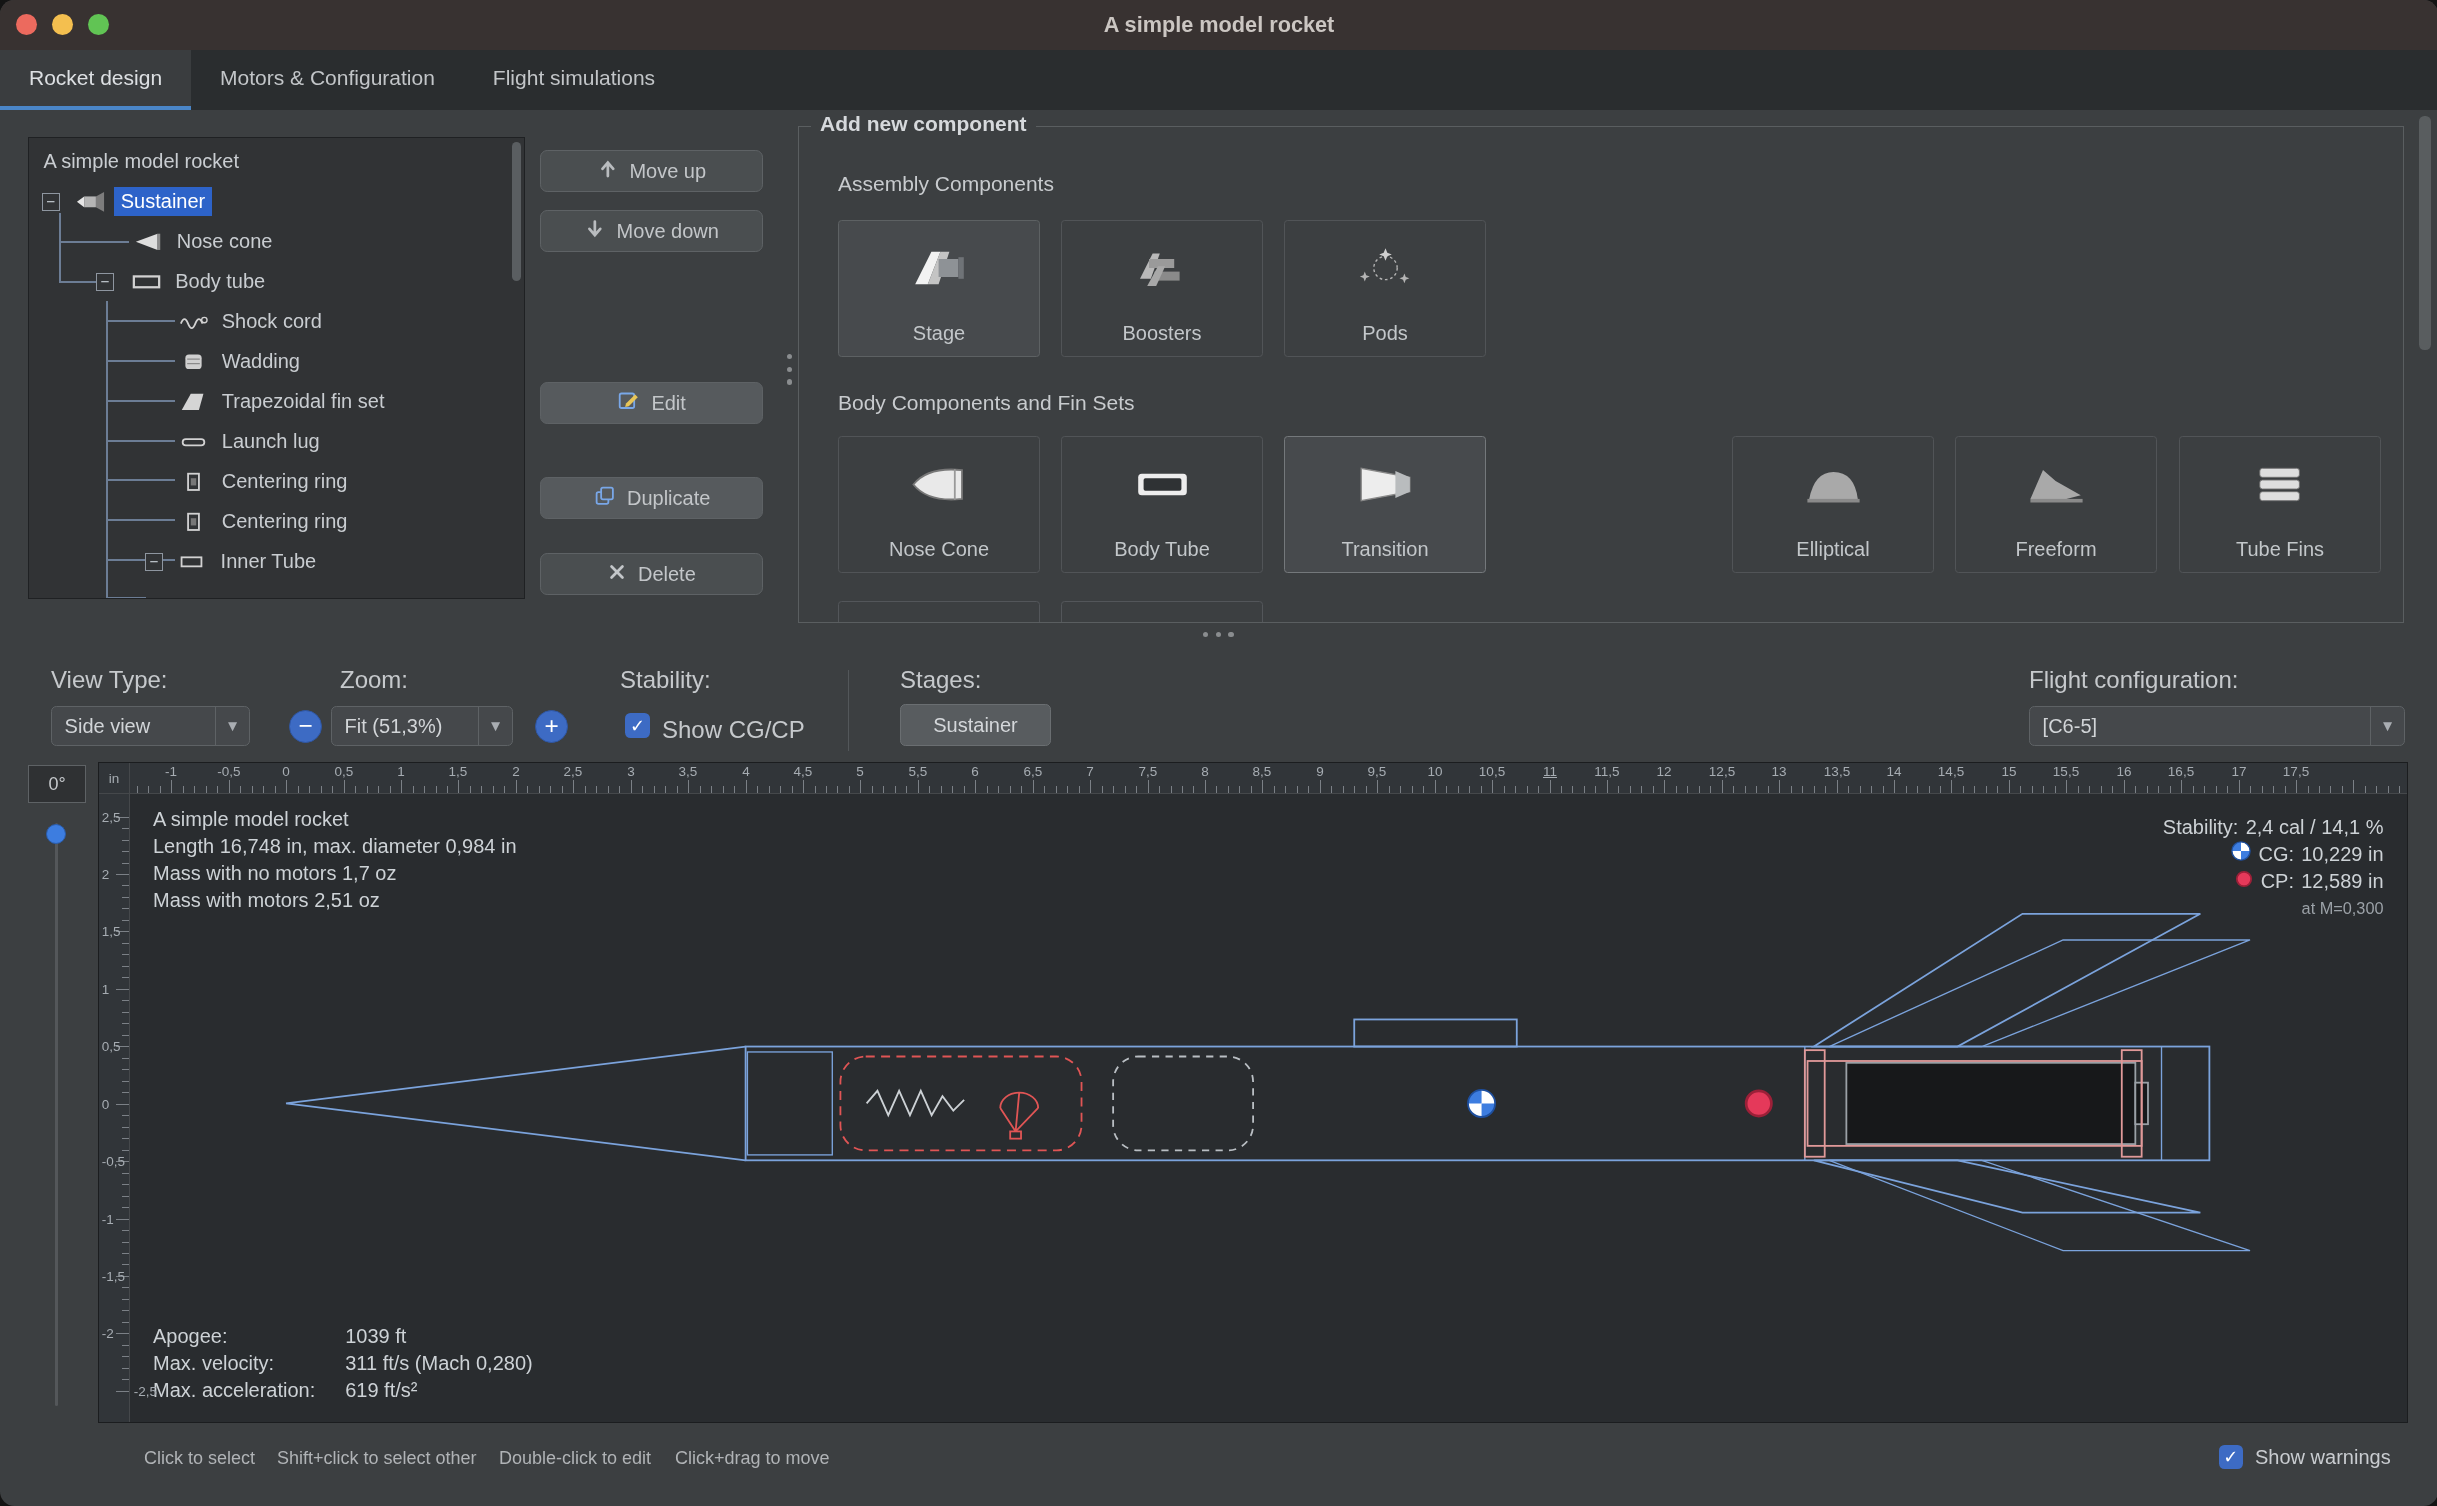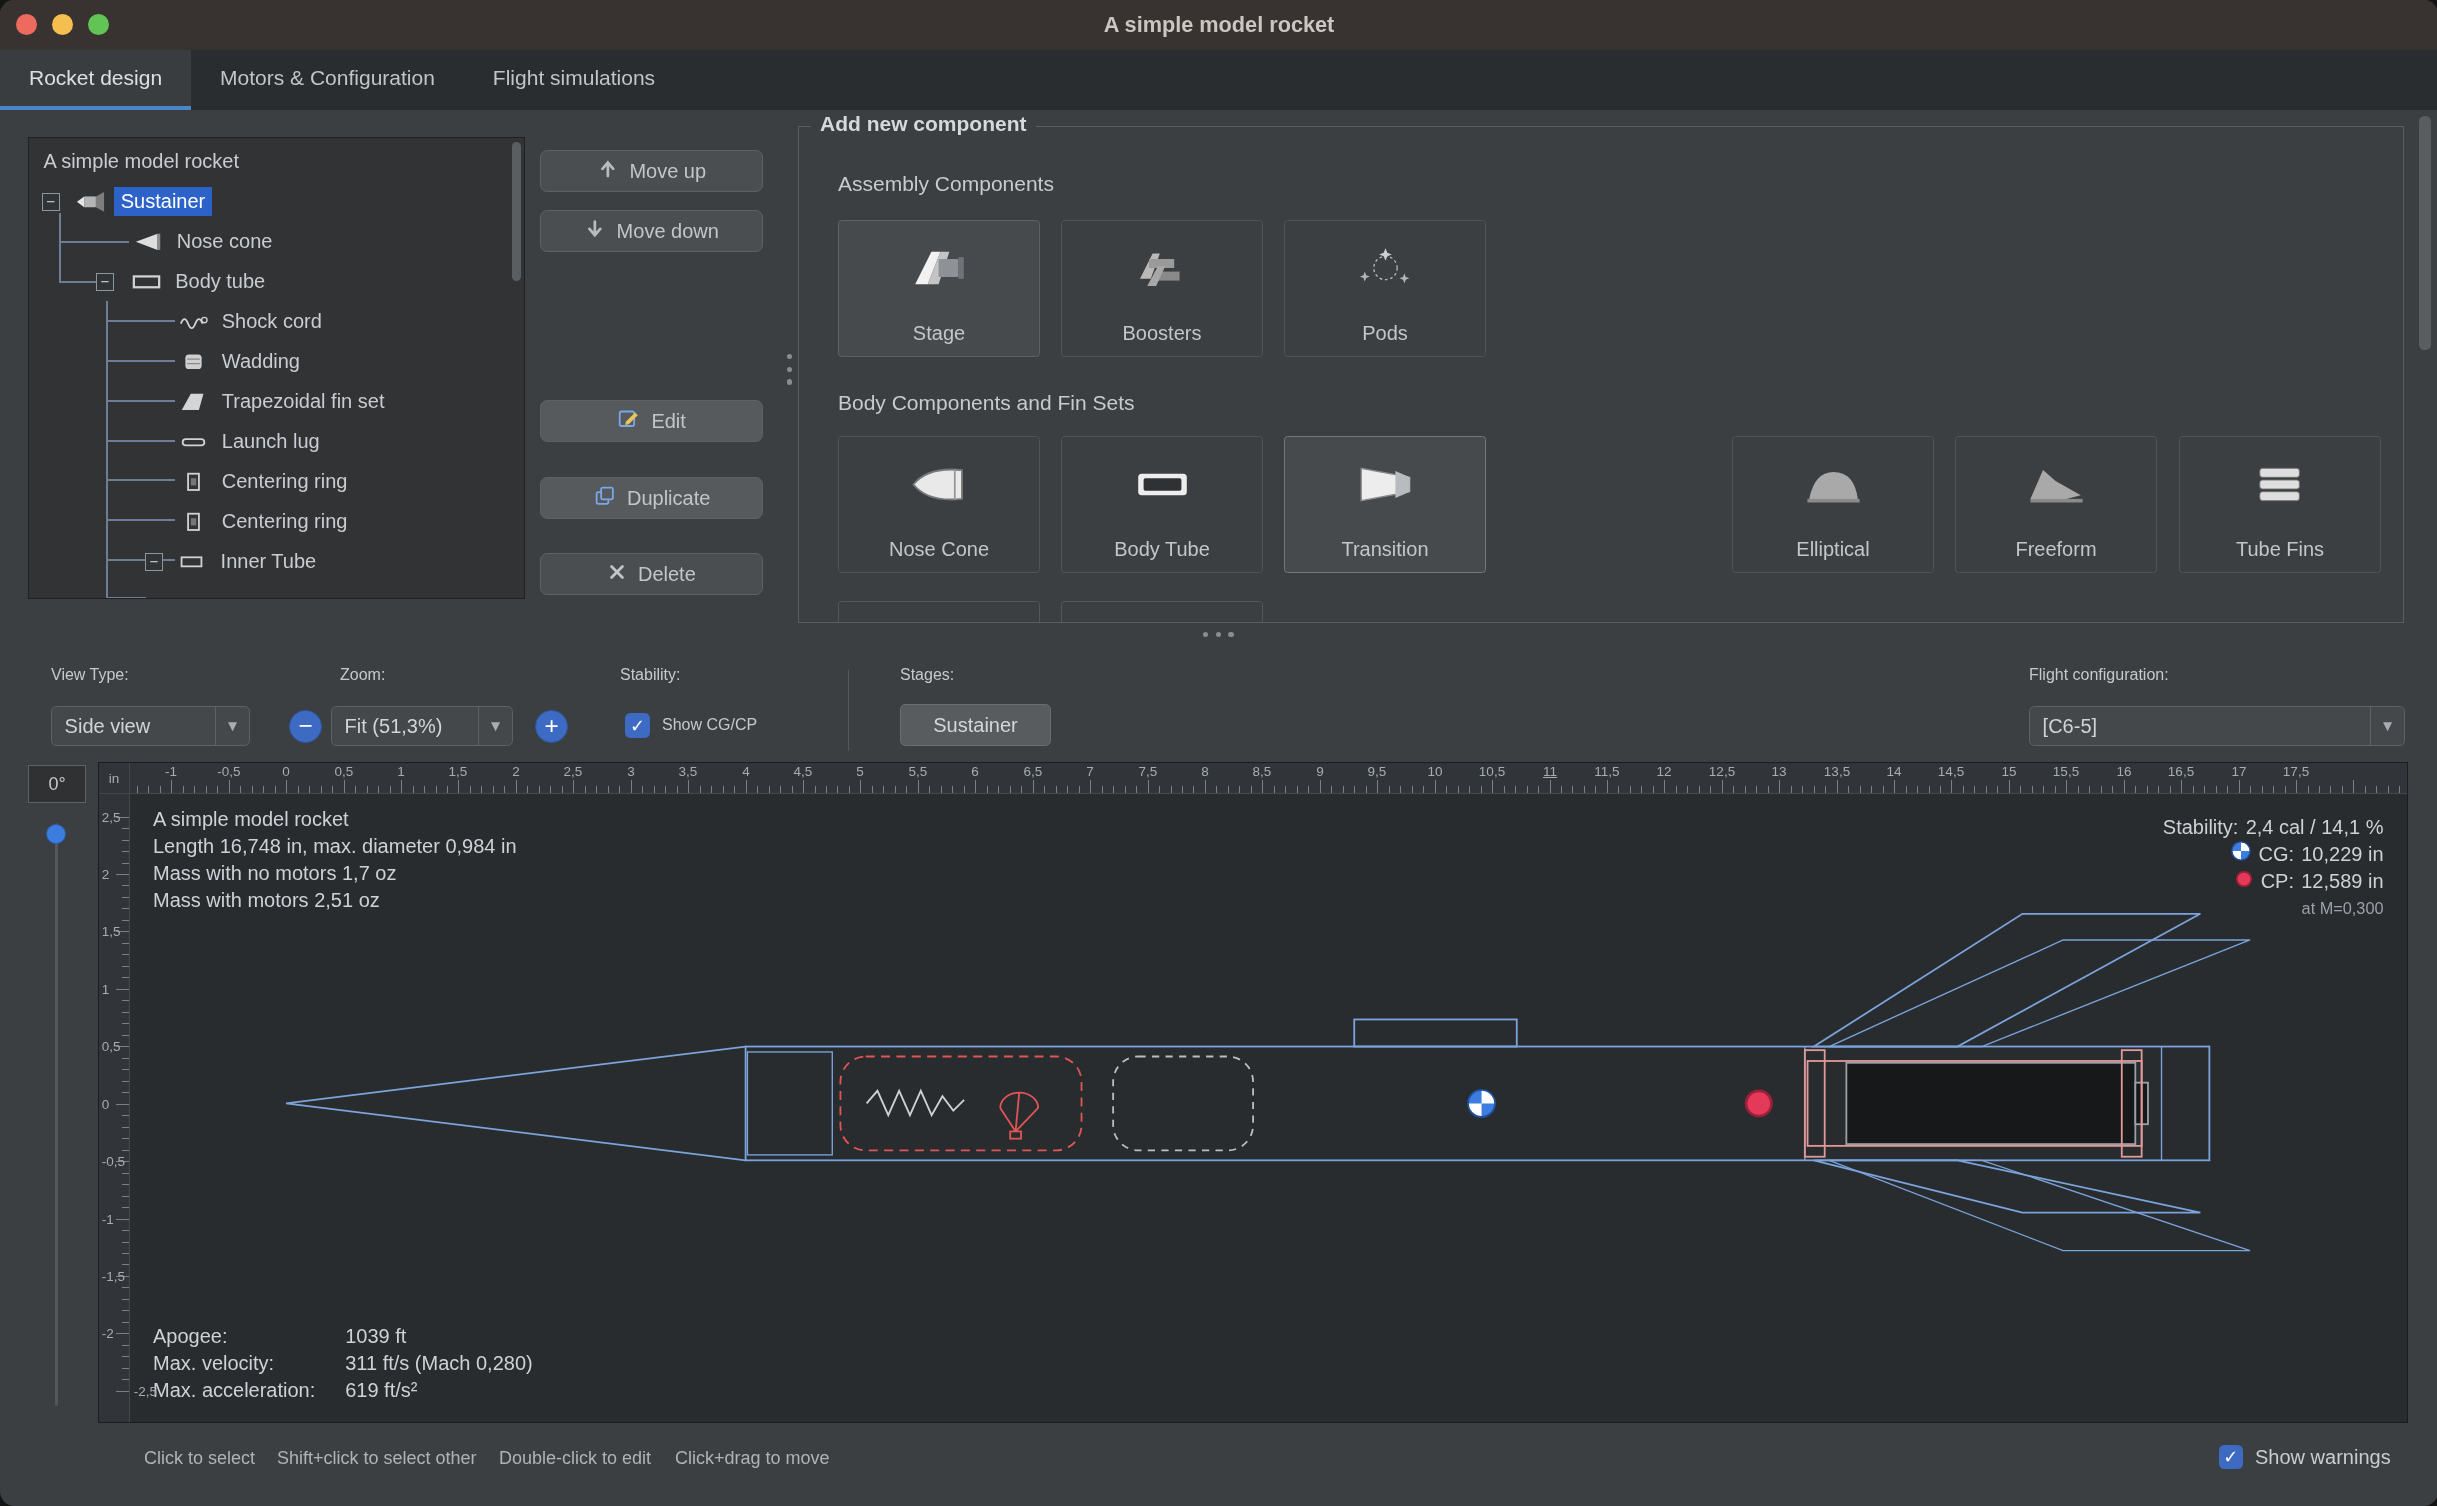--- a/index.html
+++ b/index.html
@@ -45,21 +45,21 @@
   .compbtn.selected{background:#474a4d;border-color:#5d6163;}
   .compbtn.hover{background:#474a4d;border-color:#74787b;}
   .compbtn.partial{height:54px;border-color:#53565a;}
 
   .vgrip{position:absolute;left:787px;top:354px;display:flex;flex-direction:column;gap:7.2px;}
   .vgrip i,.hgrip i{width:5.4px;height:5.4px;border-radius:50%;background:#8a8d8f;display:block;}
   .hgrip{position:absolute;left:1203px;top:632px;display:flex;gap:7.2px;}
   .winscroll{position:absolute;right:7.2px;top:116px;width:11.7px;height:234px;background:#595d5f;border-radius:5.4px;}
 
   
-  .tlab{position:absolute;top:666px;font-size:16px;color:#c6c9cc;}
+  .tlab{position:absolute;top:666px;font-size:24px;color:#c6c9cc;}
   .dd{position:absolute;top:706px;height:40px;background:#45484b;border:0.9px solid #5e6265;border-radius:5.4px;display:flex;align-items:stretch;}
   .dd .val{padding:0 12.6px;font-size:20px;color:#d2d5d8;flex:1;white-space:nowrap;display:flex;align-items:center;}
   .dd .chev{width:34px;border-left:0.9px solid #5e6265;display:flex;align-items:center;justify-content:center;color:#a9adb2;font-size:15.3px;}
   .zbtn{position:absolute;top:710px;width:33px;height:33px;border-radius:50%;background:#3d6bc4;border:0.9px solid #2f57a5;color:#fff;font-size:24.4px;line-height:30px;text-align:center;}
   .cb{width:25px;height:25px;border-radius:5.4px;background:#3d6bc4;display:inline-flex;align-items:center;justify-content:center;color:#fff;font-size:18px;flex:none;}
   .toggle{position:absolute;left:900px;top:704px;width:151px;height:42px;background:#585c5f;border:0.9px solid #6a6e71;border-radius:5.4px;color:#d4d7da;font-size:20px;display:flex;align-items:center;justify-content:center;}
   .vsep{position:absolute;left:848px;top:670px;width:0.9px;height:81px;background:#53575a;}
 
   
   .rotbox{position:absolute;left:28px;top:765px;width:58px;height:38px;background:#2f3133;border:0.9px solid #5e6265;color:#c6c9cc;font-size:18px;display:flex;align-items:center;justify-content:center;}
@@ -215,21 +215,21 @@
           <path d="M12 20 V6 M6 12 L12 5 L18 12"></path>
         </svg></span>
     <span>Move up</span>
   </div>
   <div class="abtn" style="top:210px">
     <span><svg width="21.7" height="21.7" viewBox="0 0 24 24" fill="none" stroke="#b9bcbf" stroke-width="3" stroke-linecap="round">
           <path d="M12 4 V18 M6 12 L12 19 L18 12"></path>
         </svg></span>
     <span>Move down</span>
   </div>
-  <div class="abtn lit" style="top:400px">
+  <div class="abtn lit" style="top:382px">
     <span><svg width="23.5" height="23.5" viewBox="0 0 26 26">
           <rect x="3" y="5" width="16" height="16" rx="2" fill="none" stroke="#79a7e8" stroke-width="2"></rect>
           <path d="M10 16 L20 6 L23 9 L13 19 L9 20 Z" fill="#e8c558"></path>
         </svg></span>
     <span>Edit</span>
   </div>
   <div class="abtn lit" style="top:477px">
     <span><svg width="23.5" height="23.5" viewBox="0 0 26 26" fill="none" stroke="#79a7e8" stroke-width="2">
           <rect x="4" y="9" width="13" height="13" rx="2"></rect>
           <rect x="9" y="4" width="13" height="13" rx="2" fill="#565a5d"></rect>

